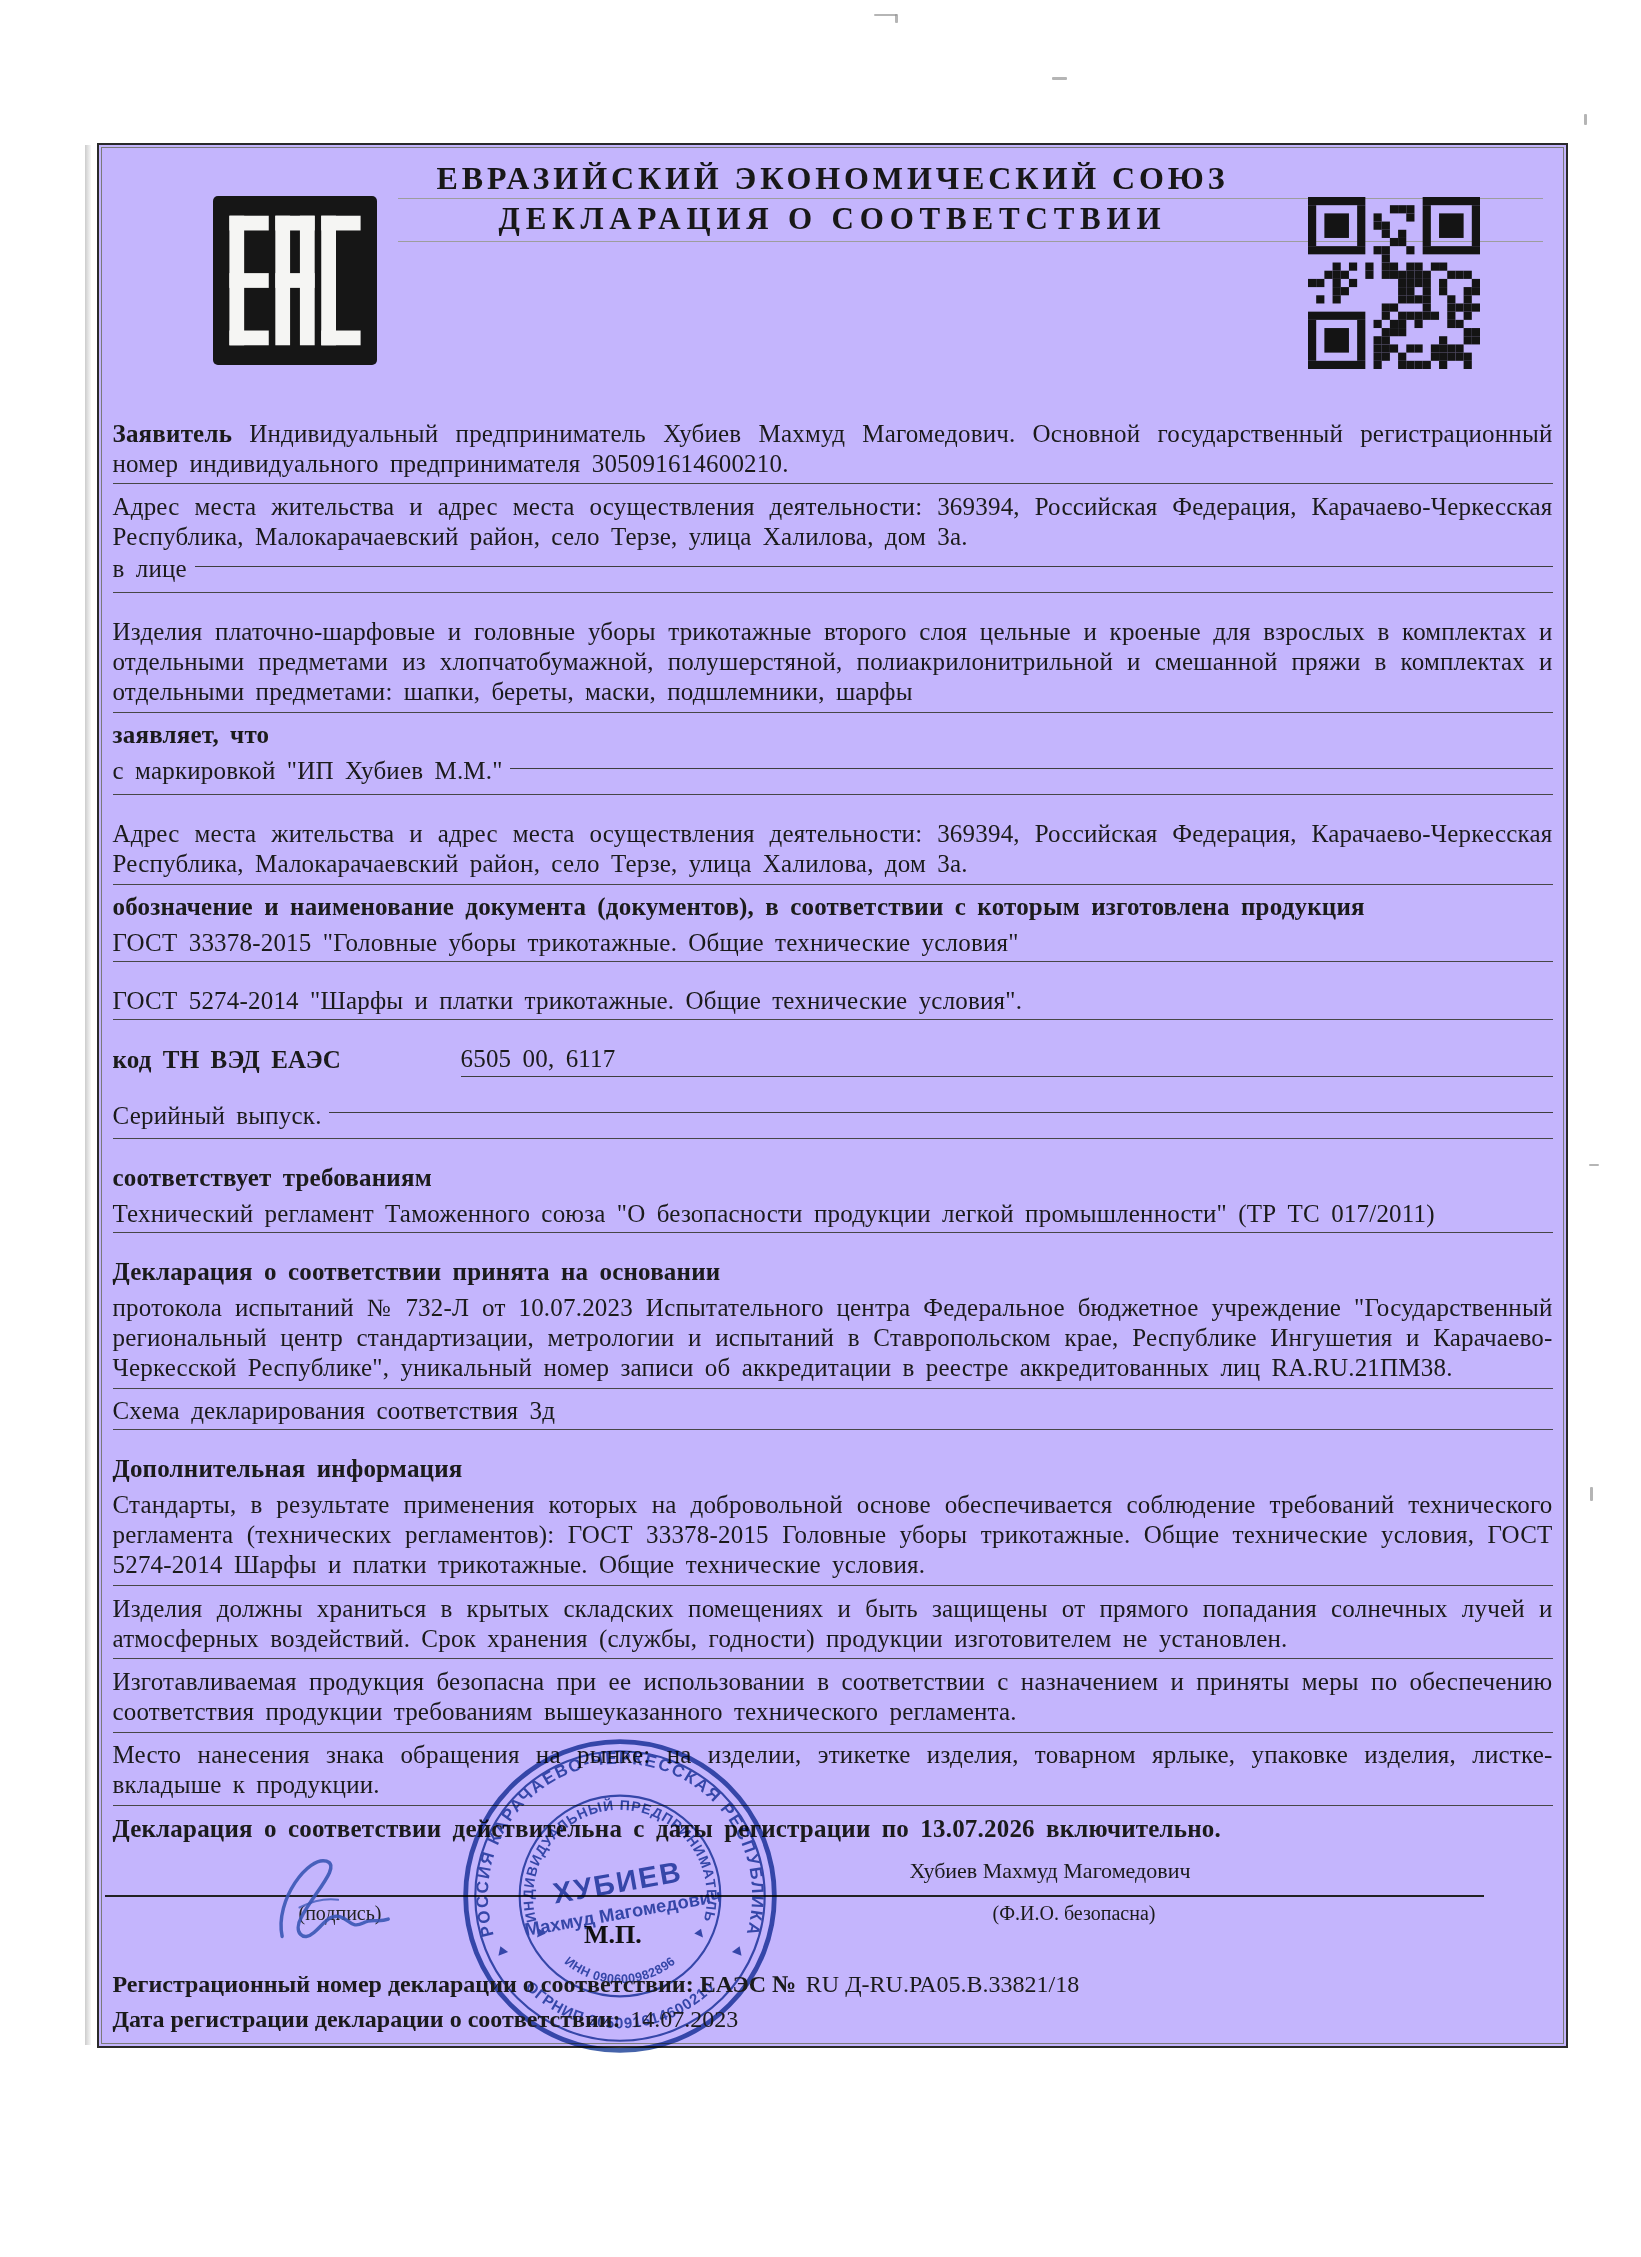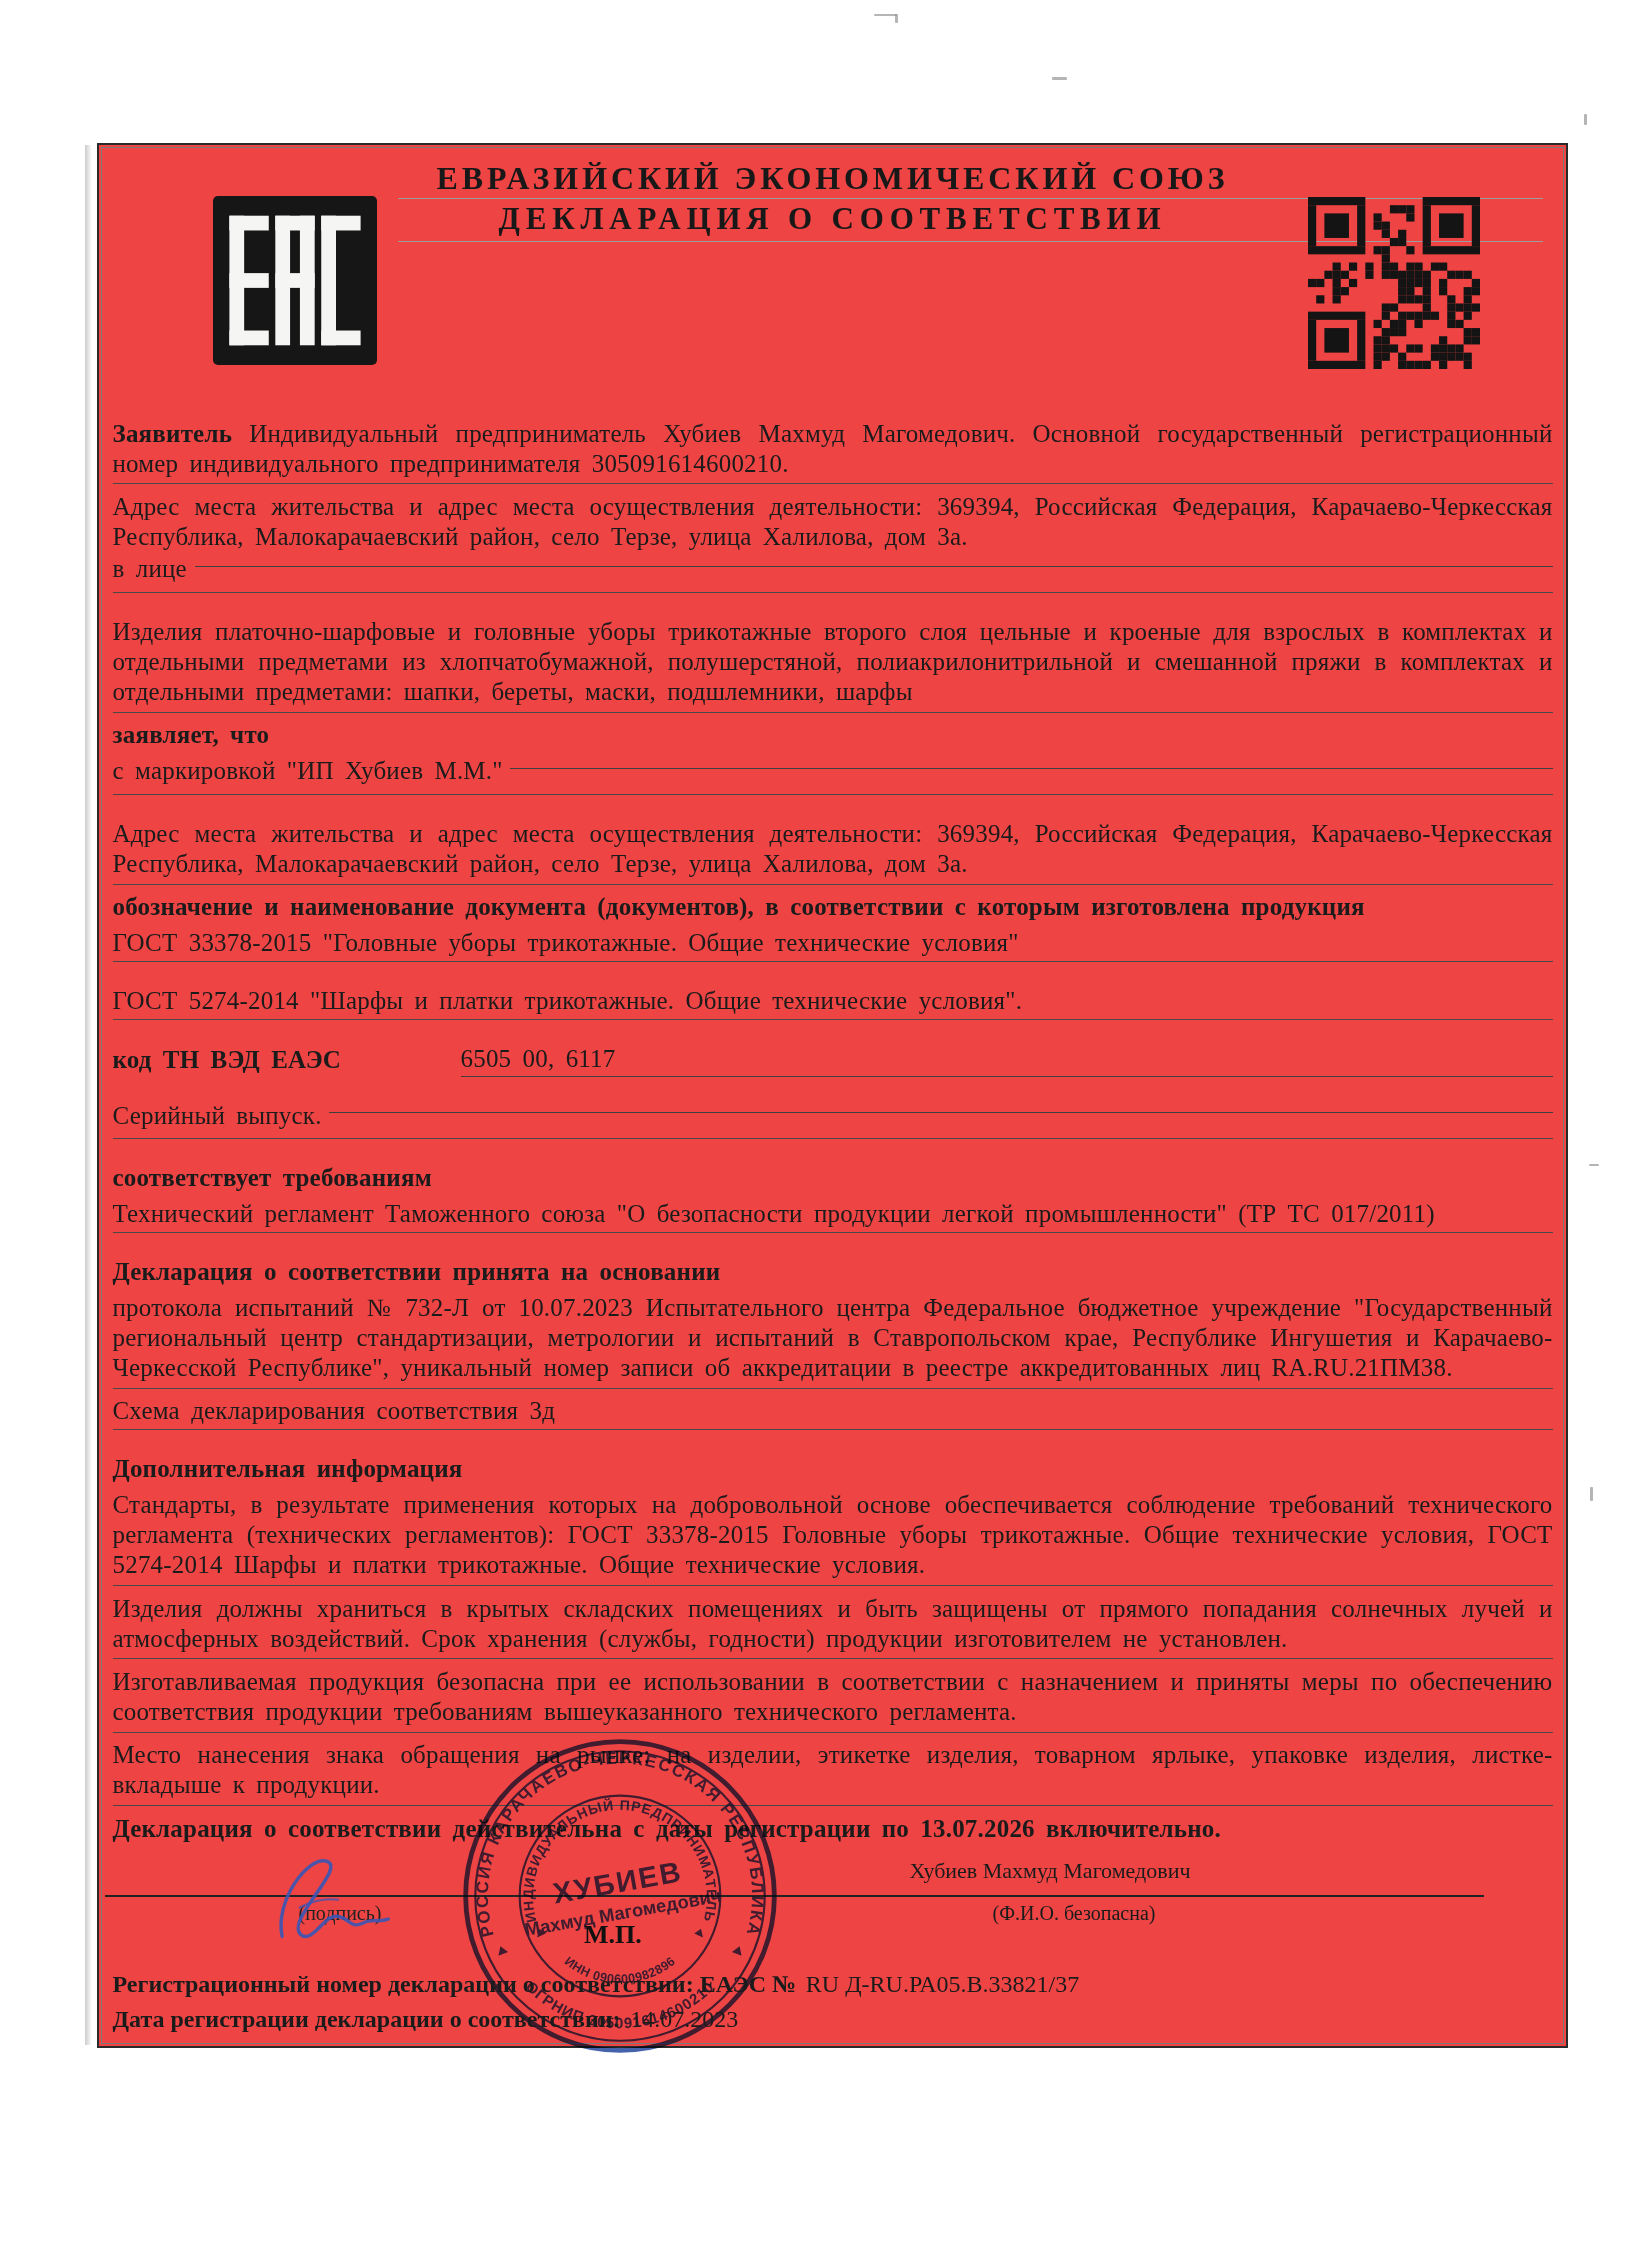--- a/index.html
+++ b/index.html
@@ -9,21 +9,21 @@
     color:#1b1b1b;
     -webkit-font-smoothing:antialiased;
   }
   
   .mark{position:absolute;background:#8d8d8d;opacity:.65;border-radius:1px;}
   .streak{position:absolute;left:85px;top:145px;width:5.8px;height:1900px;
     background:linear-gradient(to right,rgba(110,110,110,.35),rgba(160,160,160,.08));}
   
   .frame{
     position:absolute;left:97px;top:143px;width:1467px;height:1901px;
-    border:2.9px solid #2a2a2a;background:#ef4444;
+    border:2.9px solid #2a2a2a;background:#c4b5fd;
   }
   .frame-inner{position:absolute;inset:1.9px;border:1px solid #7a7a7a;pointer-events:none;}
   .content{position:absolute;inset:0;padding:7.7px 13.5px;box-sizing:border-box;}
   
   .header{position:relative;height:266px;}
   .title{
     position:absolute;left:0;right:0;text-align:center;
     font-weight:700;color:#181818;
   }
   .title1{top:7.7px;font-size:32px;letter-spacing:3.9px;}
@@ -350,21 +350,21 @@
         <polygon points="-84,34 -77,39 -86,43"></polygon>
         <polygon points="84,34 77,39 86,43"></polygon>
         <g transform="rotate(-10)" text-anchor="middle">
           <text y="-4" font-size="30" letter-spacing="2">ХУБИЕВ</text>
           <text y="24" font-size="19">Махмуд Магомедович</text>
         </g>
       </g>
     </svg>
 
     <div class="regline reg1">
-      <span>Регистрационный номер декларации о соответствии: ЕАЭС №</span><span class="val">RU Д-RU.РА05.В.33821/37</span>
+      <span>Регистрационный номер декларации о соответствии: ЕАЭС №</span><span class="val">RU Д-RU.РА05.В.33821/18</span>
     </div>
     <div class="regline reg2">
       <span>Дата регистрации декларации о соответствии:</span><span class="val">14.07.2023</span>
     </div>
 
   </div>
 </div>
 
 
 </body></html>

